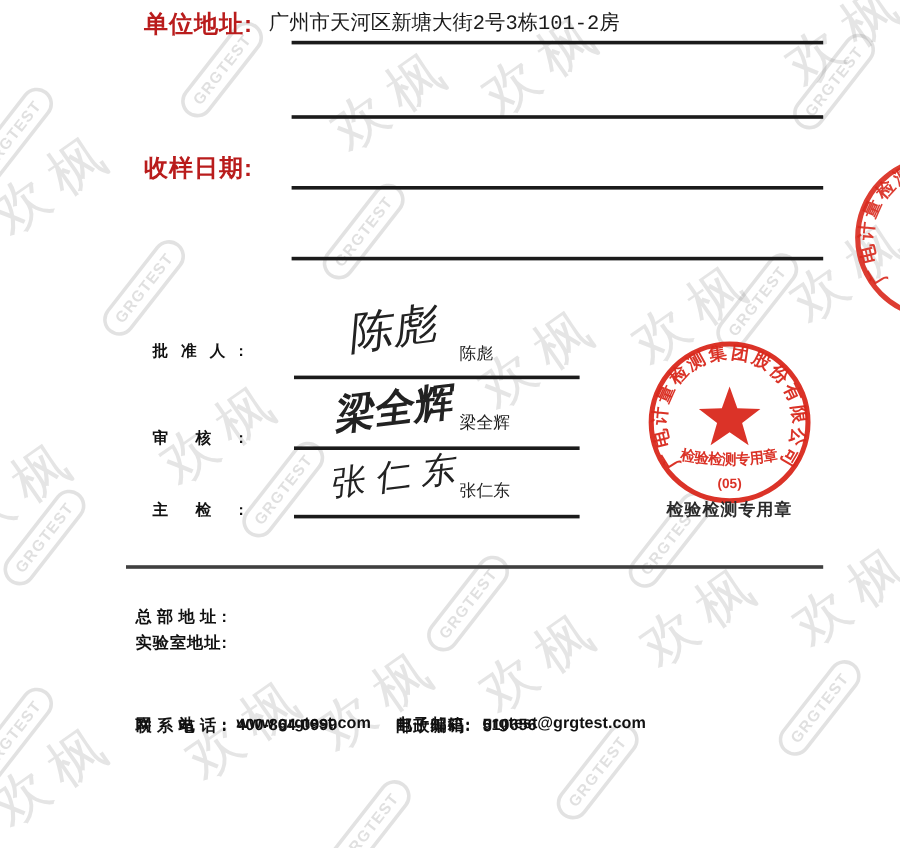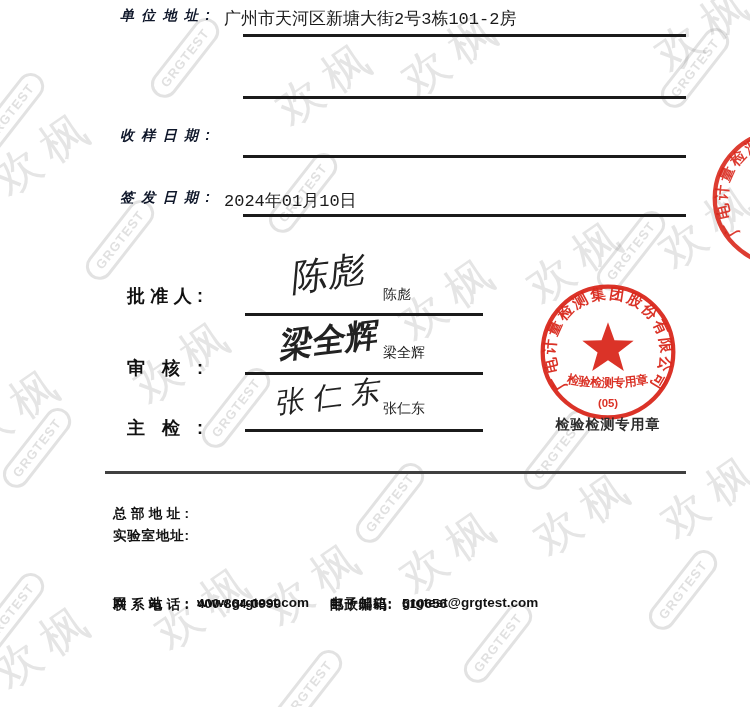--- a/index.html
+++ b/index.html
@@ -21,32 +21,32 @@
     border-radius:999px;padding:3px 9px;
     font-family:"Liberation Sans",sans-serif;font-size:13px;font-weight:bold;
     letter-spacing:1px;color:rgba(135,135,135,0.26);white-space:nowrap;
     transform:translate(-50%,-50%) rotate(-52deg);
   }
   
   .content{position:absolute;inset:0;z-index:1;}
   .frow{position:absolute;left:0;right:0;height:24px;}
   .flabel{
     position:absolute;left:120px;width:90px;display:inline-block;
-    font-size:14px;font-weight:bold;color:#0f172a;
-    text-align:justify;text-align-last:justify;font-style:italic;
+    font-size:20px;font-weight:bold;color:#b91c1c;
+    text-align:justify;text-align-last:justify;
   }
   .fvalue{
     position:absolute;left:224px;font-size:17px;color:#1a1a1a;
     font-family:Liberation Mono, monospace;white-space:nowrap;
   }
   .uline{position:absolute;left:243px;width:443px;height:3px;background:#1b1b1b;}
   
   .slabel{
     position:absolute;left:127px;width:76px;display:inline-block;
-    font-size:18px;font-weight:bold;color:#111;
+    font-size:13px;font-weight:bold;color:#111;
     text-align:justify;text-align-last:justify;
   }
   .sline{position:absolute;left:245px;width:238px;height:3px;background:#1b1b1b;}
   .autograph{
     position:absolute;font-family:"DejaVu Serif",serif;color:#222;
     white-space:nowrap;transform:rotate(-7deg) skewX(-12deg);
   }
   .sig-name{
     position:absolute;left:383px;font-size:14px;color:#222;
     font-family:"Liberation Serif",serif;white-space:nowrap;
@@ -116,24 +116,20 @@
     </div>
     <div class="uline" style="top:34px"></div>
 
     <div class="uline" style="top:96px"></div>
 
     <div class="frow" style="top:127px">
       <span class="flabel">收样日期:</span>
     </div>
     <div class="uline" style="top:155px"></div>
 
-    <div class="frow" style="top:189px">
-      <span class="flabel">签发日期:</span>
-      <span class="fvalue">2024年01月10日</span>
-    </div>
     <div class="uline" style="top:214px"></div>
 
     <span class="slabel" style="top:284px">批准人:</span>
     <span class="autograph" style="left:292px;top:249px;font-size:37px;">陈彪</span>
     <span class="sig-name" style="top:286px">陈彪</span>
     <div class="sline" style="top:313px"></div>
 
     <span class="slabel" style="top:356px">审核:</span>
     <span class="autograph" style="left:280px;top:318px;font-size:33px;font-weight:bold;">梁全辉</span>
     <span class="sig-name" style="top:344px">梁全辉</span>

